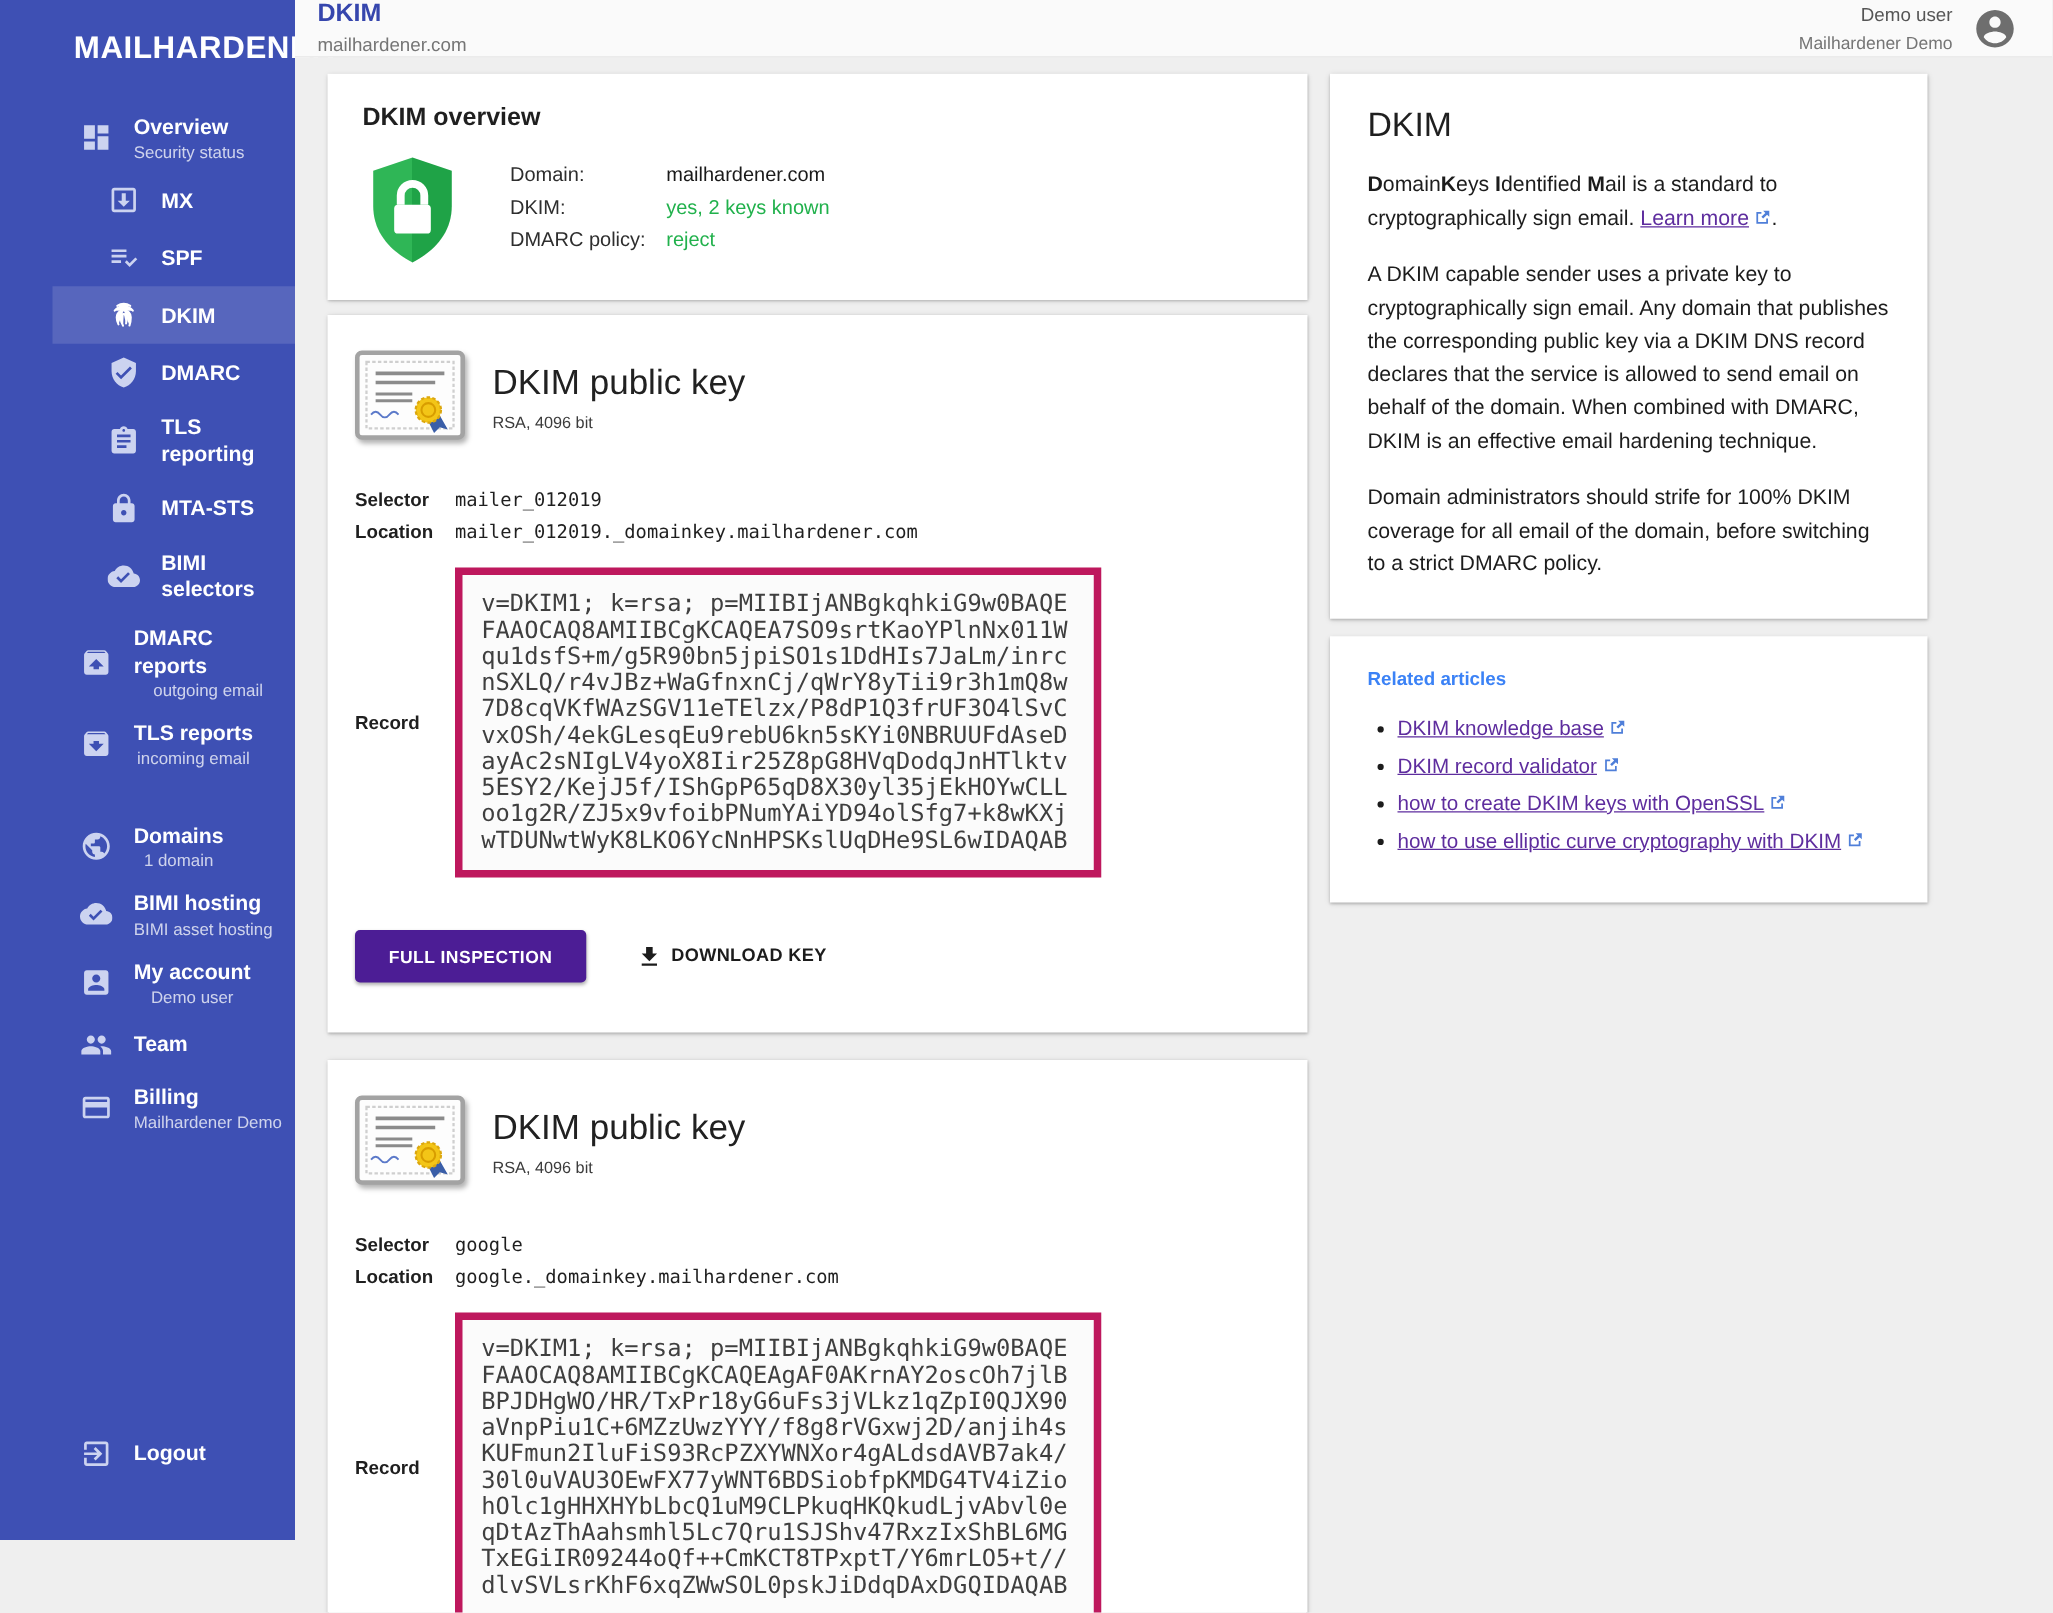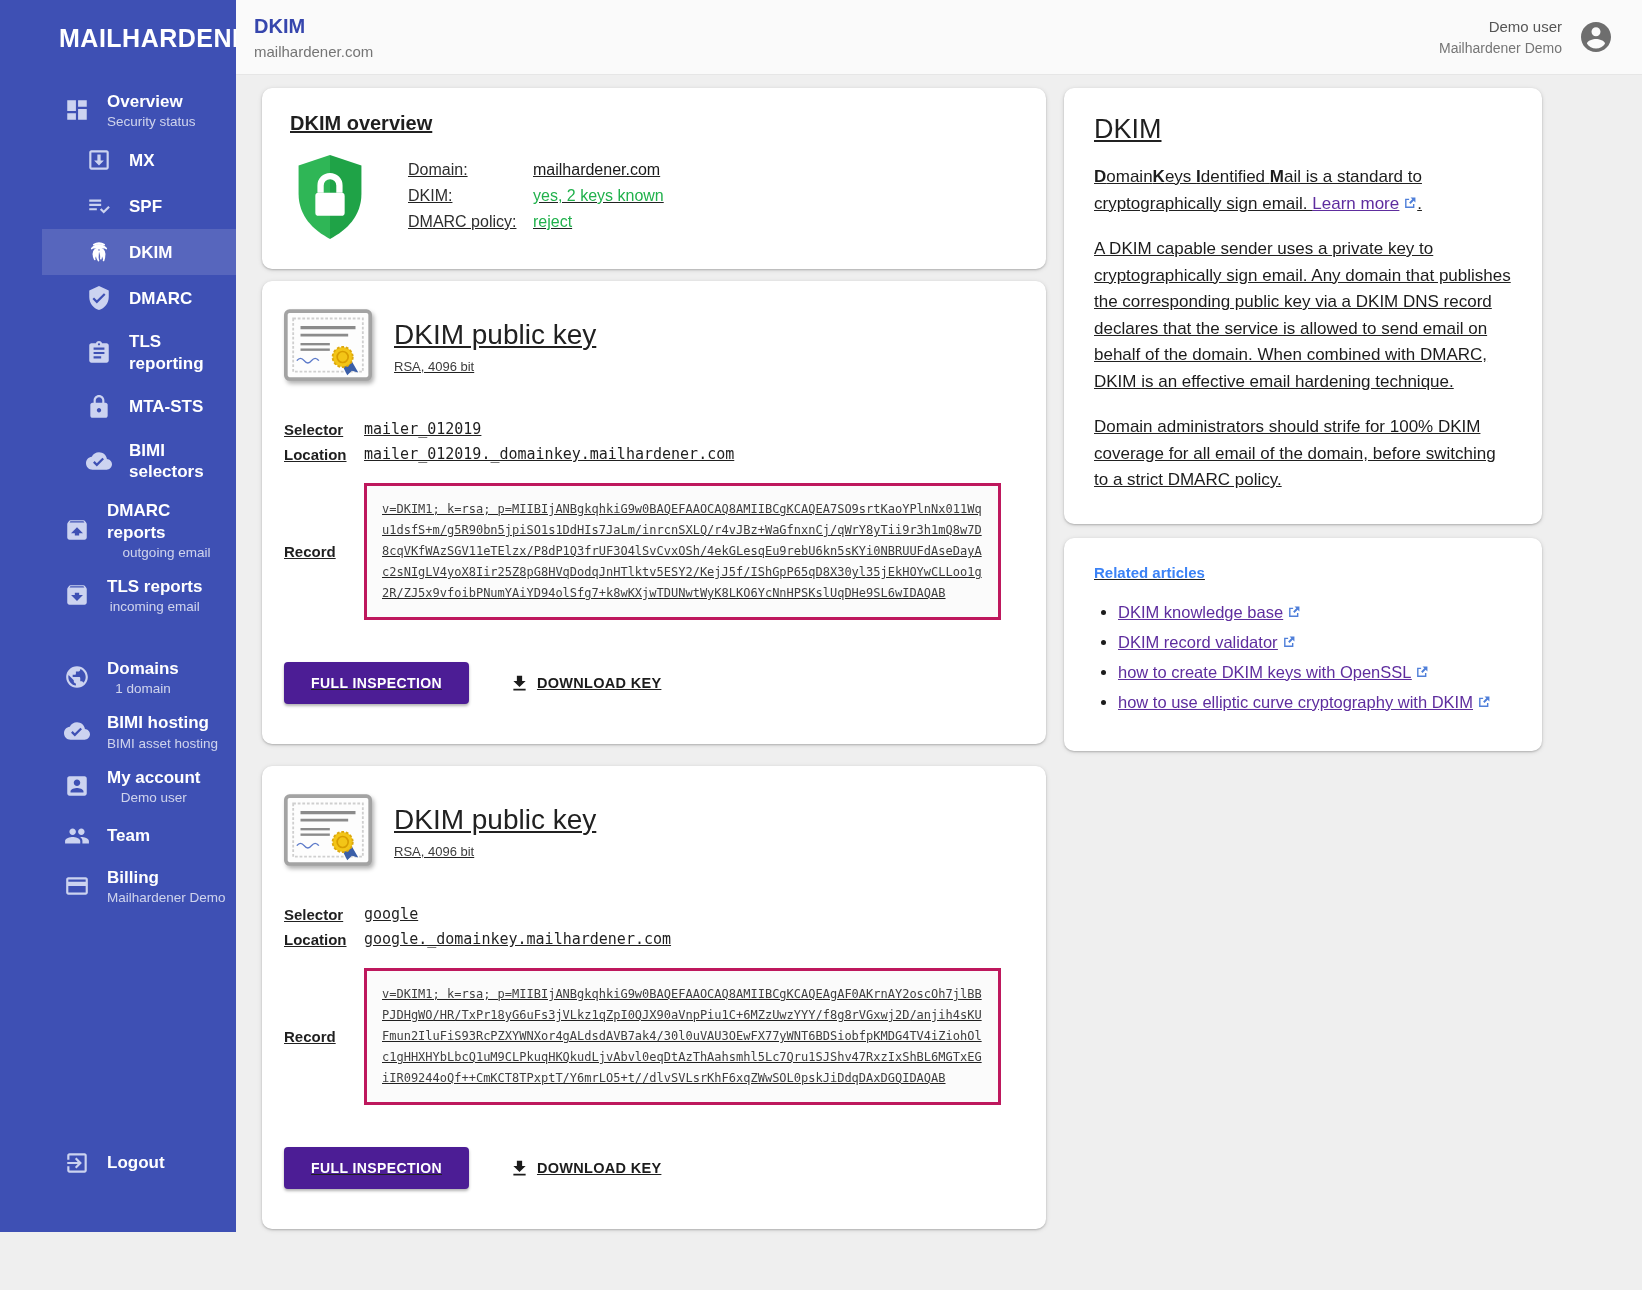--- a/index.html
+++ b/index.html
@@ -38,23 +38,22 @@
   .userbox { display:flex; align-items:center; }
   .usertext { text-align:right; margin-right:16px; }
   .user-name { font-size:15px; color:#555; }
   .user-org { font-size:14px; color:#757575; margin-top:5px; }
   .avatar { width:36px; height:36px; }
   
   .content { display:flex; padding:13px 0 0 26px; align-items:flex-start; }
   .col-left { width:784px; display:flex; flex-direction:column; }
   .col-right { width:478px; margin-left:18px; display:flex; flex-direction:column; }
   .card {
-    background:#fff; border-radius:10px;
+    background:#fff; border-radius:0;
     box-shadow:0 1px 2px rgba(0,0,0,.2), 0 1px 5px rgba(0,0,0,.12);
-    text-decoration:underline;
   }
   
   .overview-card { padding:24px 28px 28px 28px; margin-bottom:12px; }
   .card-h { font-size:20px; font-weight:700; color:#1f1f1f; }
   .ov-body { display:flex; margin-top:18px; align-items:flex-start; }
   .shield { width:76px; height:88px; margin-left:2px; flex:none; }
   .ov-rows { margin-left:40px; margin-top:4px; }
   .ov-row { display:flex; font-size:16px; line-height:26px; }
   .ov-label { width:125px; color:#2e2e2e; }
   .ov-value { color:#1a1a1a; }
@@ -65,23 +64,23 @@
   .cert-icon { width:88px; height:74px; flex:none; filter:drop-shadow(2px 3px 2px rgba(0,0,0,.3)); }
   .key-titles { margin-left:22px; }
   .key-title { font-size:28px; font-weight:400; color:#212121; }
   .key-sub { font-size:13px; color:#3c3c3c; margin-top:8px; }
   .key-rows { margin-top:34px; }
   .krow { display:flex; font-size:15px; line-height:25px; }
   .krow-label { width:80px; font-weight:700; color:#1f1f1f; flex:none; }
   .krow-value { font-family:"DejaVu Sans Mono","Liberation Mono",monospace; color:#1f1f1f; }
   .krow.record { margin-top:16px; align-items:center; }
   .record-box {
-    width:637px; background:#fbfbfb; border:3px solid #be185d;
+    width:517px; background:#fbfbfb; border:6px solid #be185d;
     padding:13px 15px; font-family:"DejaVu Sans Mono","Liberation Mono",monospace;
-    font-size:12px; line-height:21px; color:#3f3f3f; word-break:break-all;
+    font-size:19px; line-height:21px; color:#3f3f3f; word-break:break-all;
   }
   .key-actions { display:flex; align-items:center; margin-top:42px; }
   .btn-primary {
     background:#4c1d95; color:#fff; border:none; border-radius:4px;
     font-family:inherit; font-size:14px; font-weight:700; letter-spacing:.4px;
     padding:13px 27px; cursor:pointer; box-shadow:0 2px 3px rgba(0,0,0,.3);
   }
   .btn-text {
     display:flex; align-items:center; background:none; border:none; cursor:pointer;
     font-family:inherit; font-size:14.5px; font-weight:700; letter-spacing:.3px; color:#1c1c1c;

